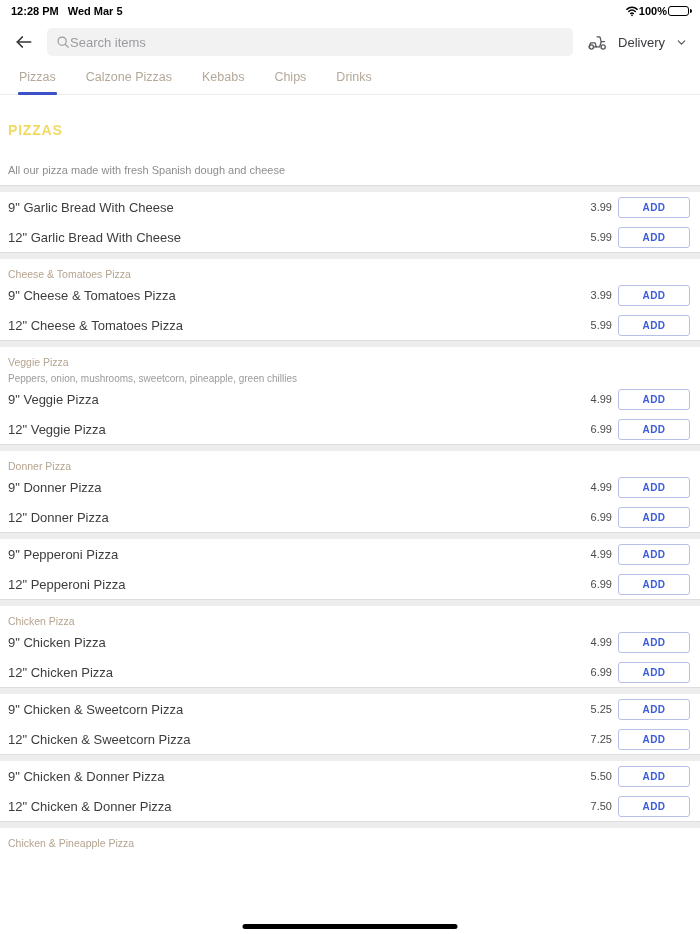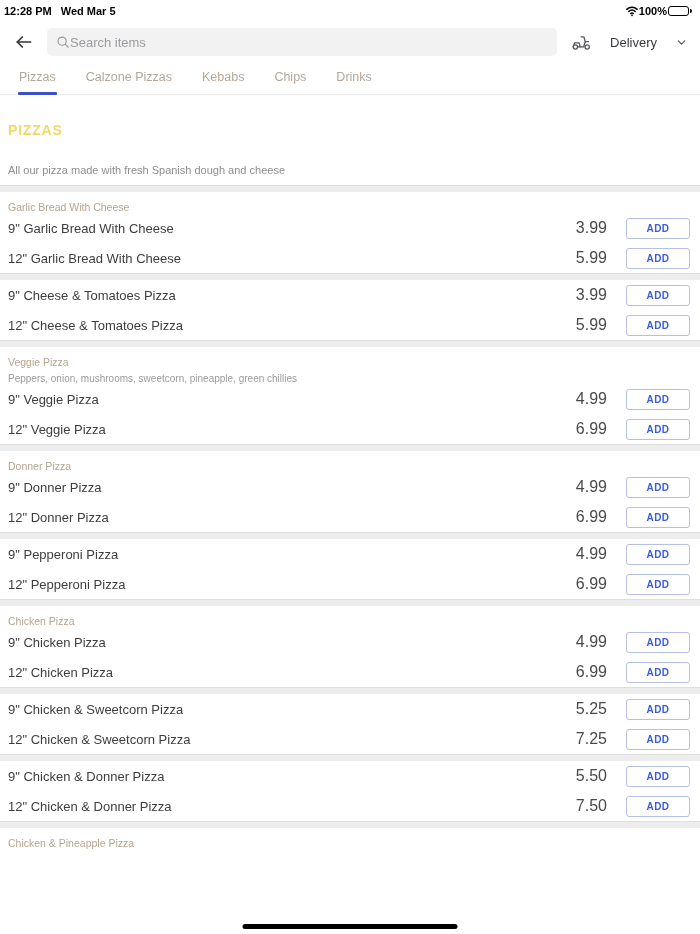--- a/index.html
+++ b/index.html
@@ -7,21 +7,21 @@
   body {
     font-family:"Liberation Sans", sans-serif;
     background:#ffffff;
     overflow:hidden;
     position:relative;
   }
   
   .status-bar {
     height:19px;
     display:flex; justify-content:space-between; align-items:center;
-    padding:3px 11px 0 4px;
+    padding:3px 11px 0 11px;
     font-size:11px; font-weight:bold; color:#000;
   }
   .status-left { display:flex; gap:9px; align-items:center; }
   .status-right { display:flex; align-items:center; }
   .wifi-icon svg { display:block; }
   .battery {
     width:21px; height:10.5px;
     border:1px solid #000; border-radius:3px;
     padding:1px; position:relative; margin-left:1px;
   }
@@ -41,21 +41,21 @@
     background:#f2f2f3; border-radius:5px;
     display:flex; align-items:center; padding:0 9px; gap:0;
   }
   .search-bar input {
     flex:1; border:none; outline:none; background:transparent;
     font-family:"Liberation Sans", sans-serif;
     font-size:13px; color:#555;
   }
   .search-bar input::placeholder { color:#9b9b9f; }
   .delivery {
-    display:flex; align-items:center; gap:18px;
+    display:flex; align-items:center; gap:10px;
     font-size:13px; color:#3a3a40; cursor:pointer; flex:none; margin-left:3px;
   }
   
   .tabs {
     display:flex; gap:30px;
     padding:0 19px;
     border-bottom:1px solid #ececec;
   }
   .tab {
     font-size:12.5px; color:#b4a89a;
@@ -77,23 +77,23 @@
   }
   .divider {
     height:7px; background:#ededee; border-top:1px solid #dedede;
   }
   
   .section { padding:0 8px; }
   .section-name { padding-top:9px; font-size:10.5px; color:#b5a490; }
   .section-desc { padding-top:5px; font-size:10px; color:#9b9b9b; }
   .item-row { display:flex; align-items:center; height:30px; }
   .item-name { flex:1; font-size:13px; color:#3d3d3d; }
-  .item-price { font-size:16px; color:#4a4a4a; margin-right:19px; }
+  .item-price { font-size:11px; color:#4a4a4a; margin-right:6px; }
   .add-btn {
-    width:64px; height:21px; flex:none;
+    width:72px; height:21px; flex:none;
     border:1px solid #b6c0e4; border-radius:3px;
     background:#fff; color:#3b5bdb;
     font-family:"Liberation Sans", sans-serif;
     font-size:10px; font-weight:bold; letter-spacing:0.5px;
     display:flex; align-items:center; justify-content:center;
     cursor:pointer; margin-right:2px;
   }
   
   .home-indicator {
     position:absolute; bottom:5px; left:50%; transform:translateX(-50%);
@@ -158,34 +158,34 @@
     <div class="tab">Chips</div>
     <div class="tab">Drinks</div>
   </div>
 
 <div class="page-title">PIZZAS</div>
 <div class="page-desc">All our pizza made with fresh Spanish dough and cheese</div>
 <div class="divider"></div>
 
 <div>
     <div class="section">
-      <div class="section-name">Garlic Bread With Cheese</div>
       <div class="item-row">
         <div class="item-name">9" Garlic Bread With Cheese</div>
         <div class="item-price">3.99</div>
         <button class="add-btn">ADD</button>
       </div>
       <div class="item-row">
         <div class="item-name">12" Garlic Bread With Cheese</div>
         <div class="item-price">5.99</div>
         <button class="add-btn">ADD</button>
       </div>
     </div>
     <div class="divider"></div>
     <div class="section">
+      <div class="section-name">Cheese &amp; Tomatoes Pizza</div>
       <div class="item-row">
         <div class="item-name">9" Cheese &amp; Tomatoes Pizza</div>
         <div class="item-price">3.99</div>
         <button class="add-btn">ADD</button>
       </div>
       <div class="item-row">
         <div class="item-name">12" Cheese &amp; Tomatoes Pizza</div>
         <div class="item-price">5.99</div>
         <button class="add-btn">ADD</button>
       </div>

